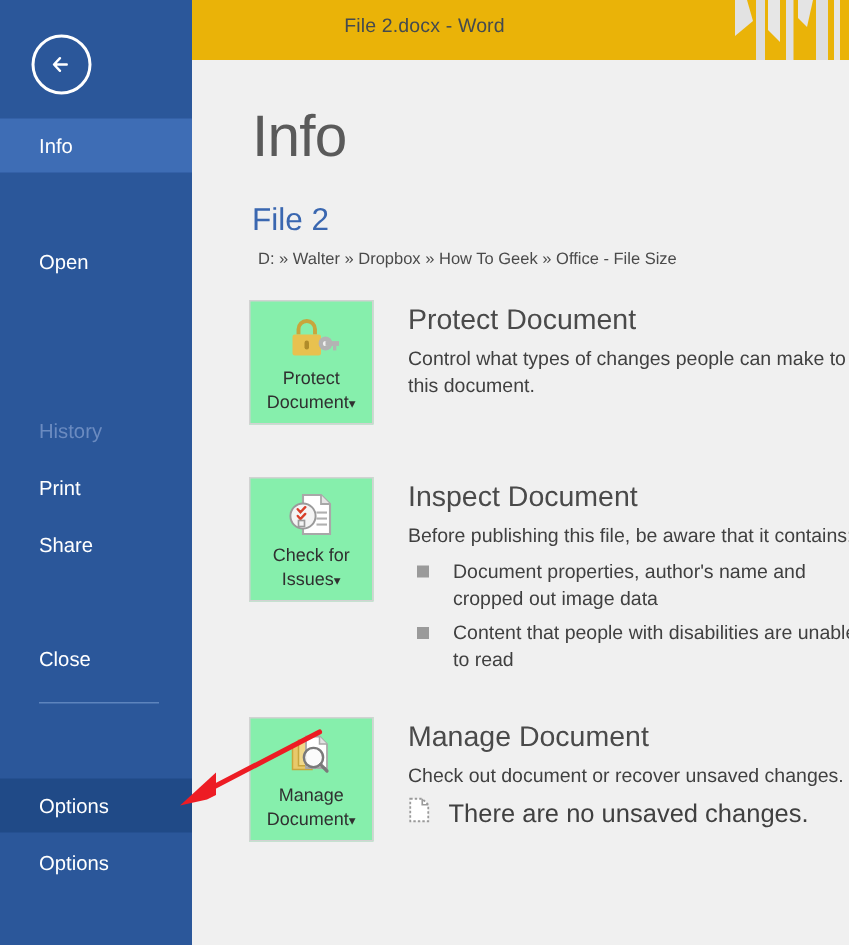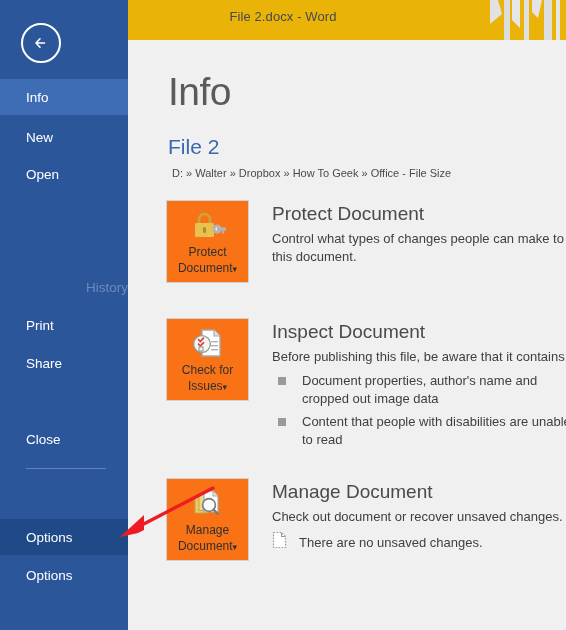--- a/index.html
+++ b/index.html
@@ -73,21 +73,21 @@
     display: flex;
     align-items: center;
     padding-left: 26px;
     font-size: 13.5px;
     color: #ffffff;
     cursor: pointer;
     white-space: nowrap;
   }
   .nav-item.selected { background: #3e6db5; }
   .nav-item.hovered  { background: #204a87; }
-  .nav-item.disabled { color: #6b8bc0; cursor: default; justify-content: flex-end; }
+  .nav-item.disabled { color: #6b8bc0; cursor: default; }
 
   .nav-separator {
     position: absolute;
     left: 26px;
     width: 80px;
     height: 1px;
     background: #5d84bd;
   }
 
   
@@ -131,21 +131,21 @@
 
   
   .section { position: absolute; left: 38px; }
 
   .big-button {
     position: absolute;
     left: 0;
     width: 83px;
     height: 83px;
     border: 1px solid #d2d2d2;
-    background: #f97316;
+    background: #86efac;
     display: flex;
     flex-direction: column;
     align-items: center;
     cursor: pointer;
   }
   .big-button .bb-icon {
     margin-top: 8px;
     height: 32px;
     display: flex;
     align-items: center;
@@ -199,21 +199,21 @@
     color: #404040;
     line-height: 18px;
   }
 
   .note-row {
     display: flex;
     align-items: center;
     margin-top: 5px;
   }
   .note-icon { margin-right: 12px; flex-shrink: 0; }
-  .note-text { font-size: 13px; color: #404040; }
+  .note-text { font-size: 17px; color: #404040; }
 
   
   .annotation-arrow {
     position: absolute;
     top: 480px;
     left: 88px;
     width: 130px;
     height: 70px;
     z-index: 20;
     pointer-events: none;
@@ -238,23 +238,20 @@
 <div class="sidebar">
 
   <div class="back-button">
     <svg width="20" height="20" viewBox="0 0 20 20">
       <path d="M13.5 10 H5.5 M9 5.8 L5 10 L9 14.2" stroke="#ffffff" stroke-width="1.6" fill="none" stroke-linecap="round" stroke-linejoin="round"></path>
     </svg>
   </div>
 
   <div class="nav-item selected" style="top:79px">
       <span>Info</span>
-    </div>
-  <div class="nav-item" style="top:119px">
-      <span>New</span>
     </div>
   <div class="nav-item" style="top:156px">
       <span>Open</span>
     </div>
   <div class="nav-item disabled" style="top:269px">
       <span>History</span>
     </div>
   <div class="nav-item" style="top:307px">
       <span>Print</span>
     </div>

